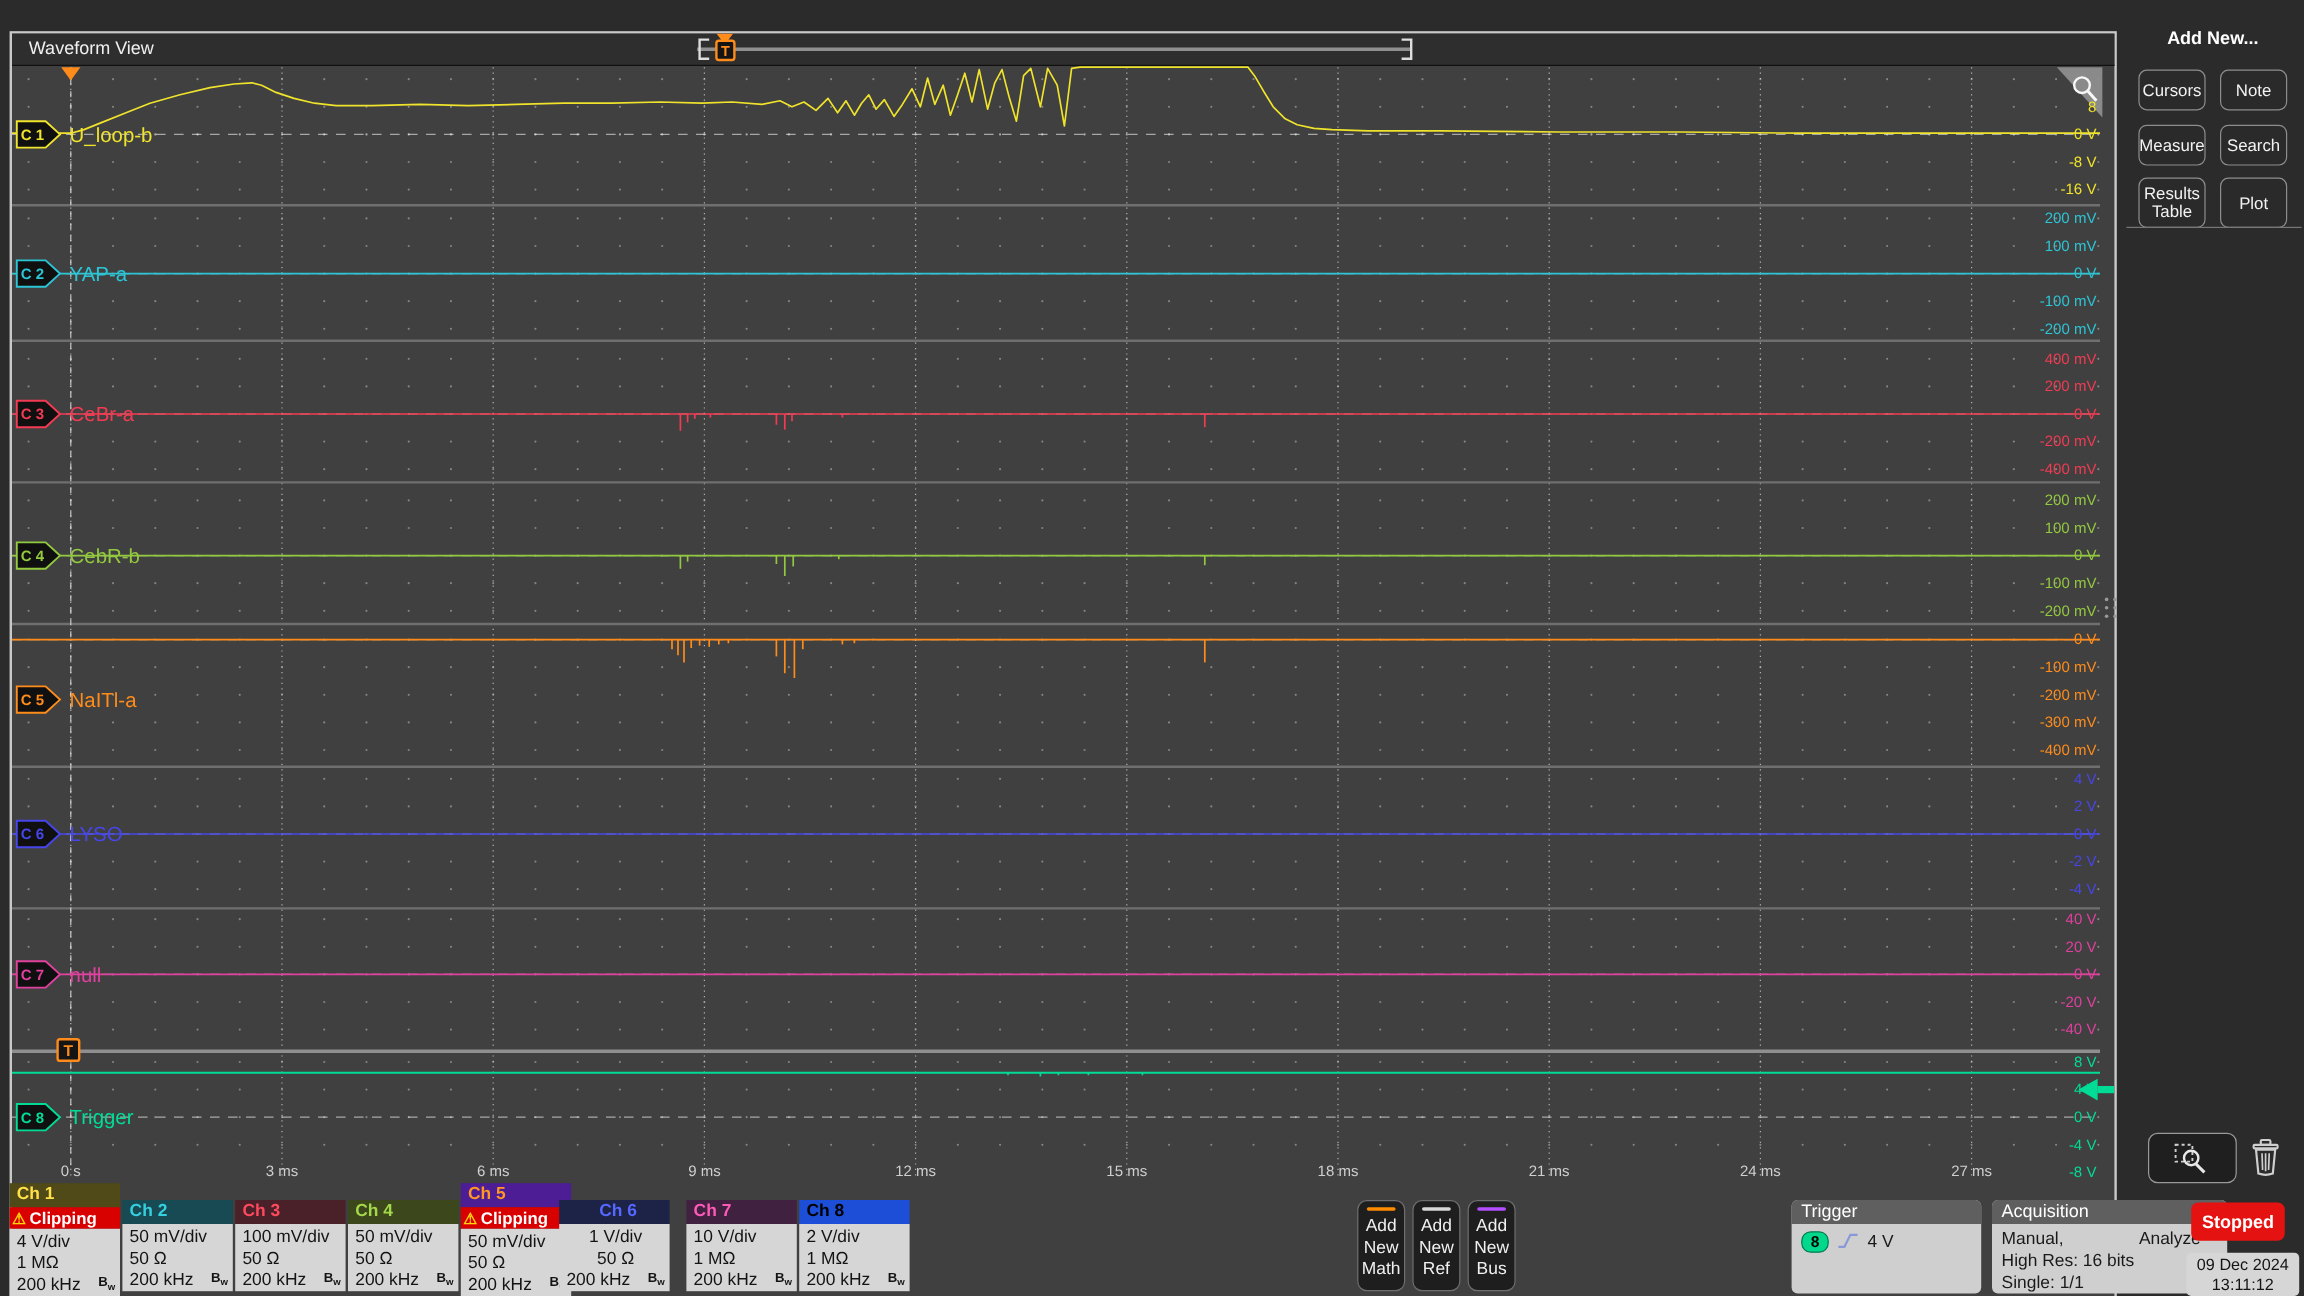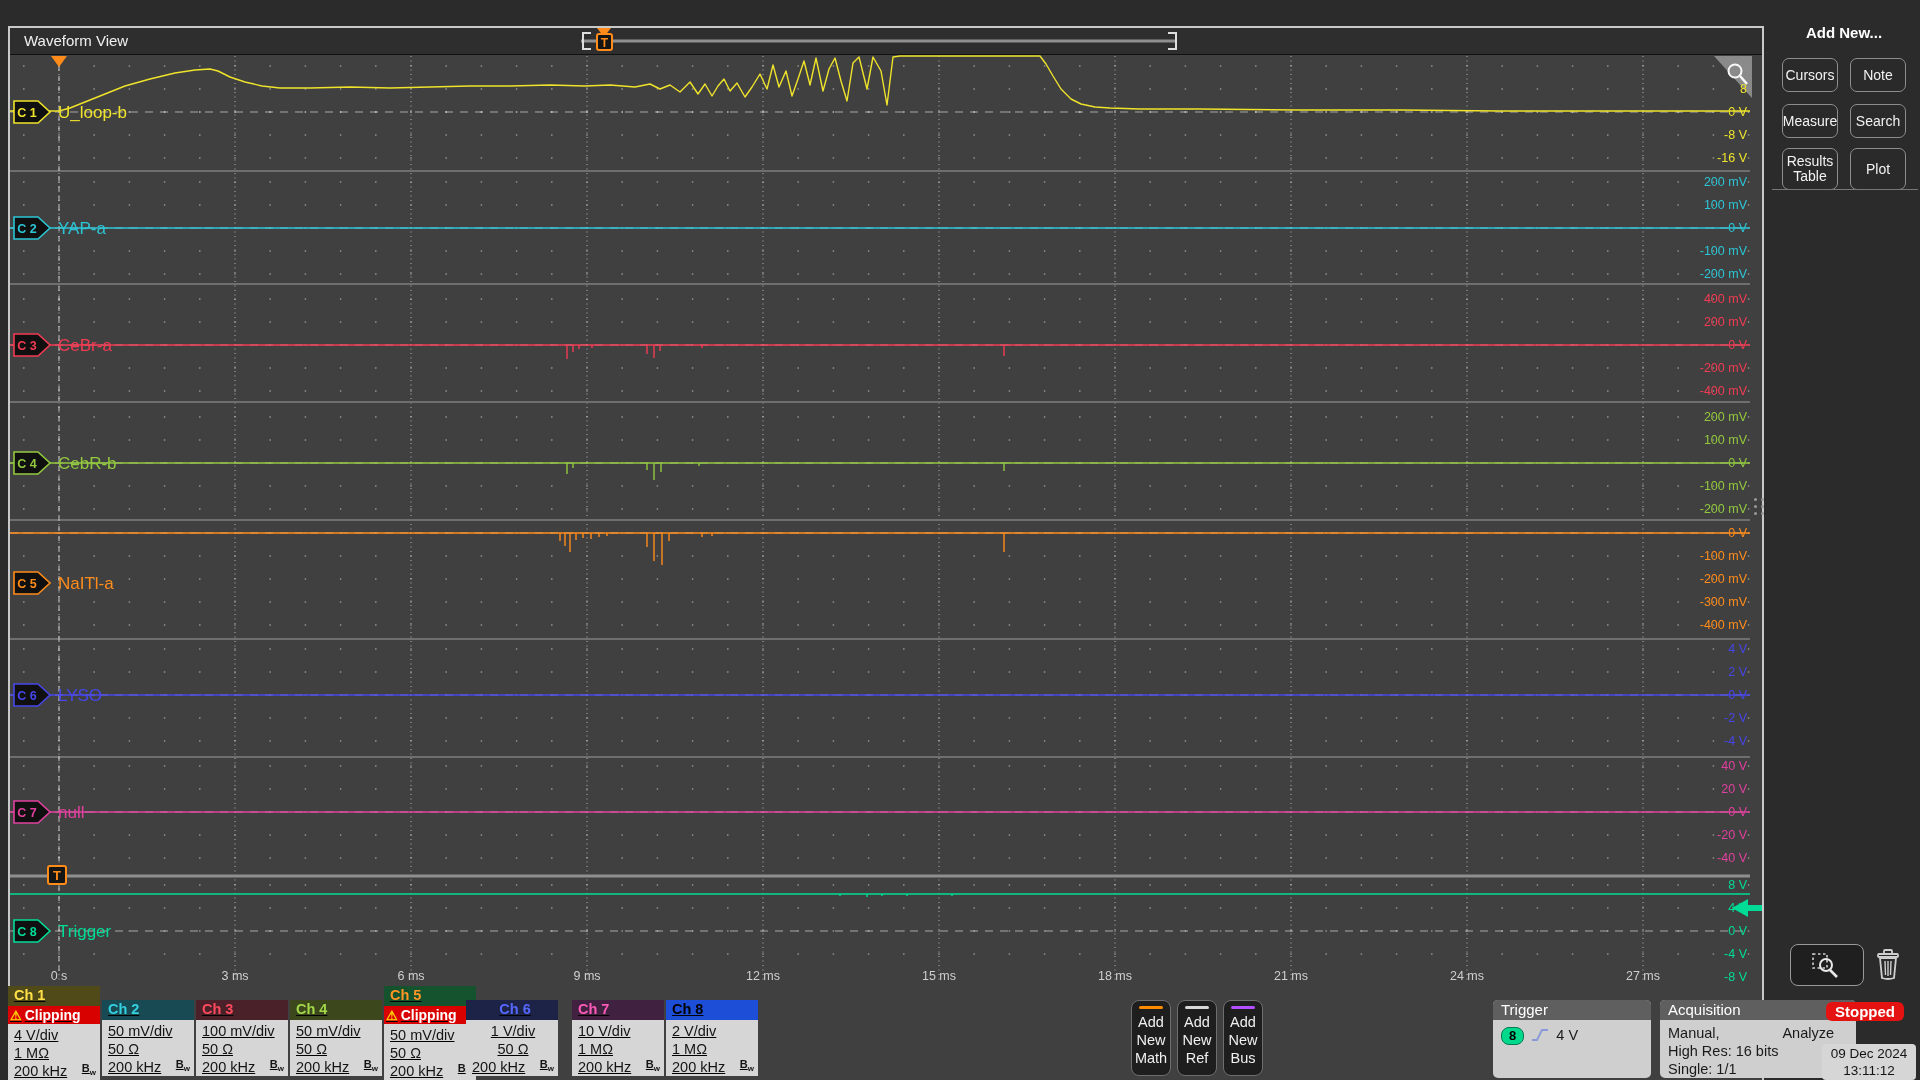--- a/index.html
+++ b/index.html
@@ -21,42 +21,42 @@
   
   .rpanel-title{position:absolute;left:1770px;top:24px;width:148px;text-align:center;color:#fff;
                 font-size:15px;font-weight:bold;}
   .rbtn{position:absolute;background:#2a2a2a;border:1px solid #8d8d8d;border-radius:7px;color:#f2f2f2;
         font-size:14px;display:flex;align-items:center;justify-content:center;text-align:center;line-height:15px;cursor:default;}
   .rp-divider{position:absolute;left:1772px;top:189px;width:146px;height:1px;background:#777;}
   .zoombox-btn{position:absolute;left:1790px;top:944px;width:72px;height:40px;background:#1f1f1f;
                border:1px solid #999;border-radius:8px;display:flex;align-items:center;justify-content:center;}
   .trash{position:absolute;left:1872px;top:946px;}
   
-  .badge{position:absolute;width:92px;box-sizing:border-box;cursor:default;text-decoration:underline;}
+  .badge{position:absolute;width:92px;box-sizing:border-box;cursor:default;}
   .badge .hdr{height:20px;font-size:14.5px;font-weight:bold;padding:1px 0 0 6px;box-sizing:border-box;}
   .badge .clipstrip{height:18px;background:#d90000;color:#fff;font-size:14px;font-weight:bold;
                     display:flex;align-items:center;gap:3px;padding-left:2px;}
   .warn-ico{color:#ffd60a;font-size:13px;line-height:13px;}
   .badge .body{background:#d6d6d6;color:#141414;font-size:14.5px;padding:2px 4px 0 6px;}
   .badge .body div{height:18px;line-height:18px;}
   .bwrow{display:flex;justify-content:space-between;align-items:center;}
   .bw{font-size:11px;font-weight:bold;}
   .bw sub{font-size:8px;}
   .addbtn{position:absolute;top:1000px;width:40px;height:76px;background:#1e1e1e;border:1px solid #6e6e6e;
           border-radius:8px;color:#f0f0f0;font-size:14.5px;text-align:center;box-sizing:border-box;padding-top:12px;line-height:18px;}
   .addbtn .accent{position:absolute;left:7px;top:5px;width:24px;height:3px;border-radius:2px;}
   .panel{position:absolute;top:1000px;height:78px;background:#cfcfcf;border-radius:5px;}
   .panel .phdr{height:20px;background:#5f5f5f;color:#fff;font-size:15px;padding:1px 0 0 8px;
                border-radius:5px 5px 0 0;box-sizing:border-box;}
   .panel .prow{position:absolute;color:#1a1a1a;font-size:14.5px;font-weight:500;height:18px;line-height:18px;}
   .tpill{display:inline-block;background:#00d98c;color:#000;font-size:13px;font-weight:bold;border-radius:8px;
          padding:0 7px;height:16px;line-height:16px;border:1px solid #007a50;}
   .ticon{display:inline-block;width:13px;height:13px;background:#f08010;color:#1a1a1a;font-size:11px;font-weight:bold;
          text-align:center;line-height:13px;border:1px solid #b35c00;vertical-align:-2px;}
-  .stopped{position:absolute;left:1826px;top:1002px;width:78px;height:19px;background:#e51212;border-radius:6px;
+  .stopped{position:absolute;left:1826px;top:1002px;width:78px;height:32px;background:#e51212;border-radius:6px;
            color:#fff;font-size:15px;font-weight:bold;display:flex;align-items:center;justify-content:center;}
   .datetime{position:absolute;left:1822px;top:1044px;width:94px;height:36px;background:#d6d6d6;border-radius:4px;
             color:#141414;font-size:13.5px;text-align:center;line-height:17px;padding-top:1px;box-sizing:border-box;}
 </style>
 </head>
 <body>
 
 <div class="stage">
 
 
@@ -2309,21 +2309,21 @@
         <div class="body">
           <div>50 mV/div</div>
           <div>50 Ω</div>
           <div class="bwrow">
             <span>200 kHz</span>
             <span class="bw">B<sub>w</sub></span>
           </div>
         </div>
       </div>
       <div class="badge" style="left: 384px; top: 986px;">
-        <div class="hdr" style="background: #14532d; color: rgb(255, 150, 38);">Ch 5</div>
+        <div class="hdr" style="background: #4c1d95; color: rgb(255, 150, 38);">Ch 5</div>
         <div class="clipstrip">
           <span class="warn-ico">⚠</span>
           <span>Clipping</span>
         </div>
         <div class="body">
           <div>50 mV/div</div>
           <div>50 Ω</div>
           <div class="bwrow">
             <span>200 kHz</span>
             <span class="bw">B<sub>w</sub></span>

